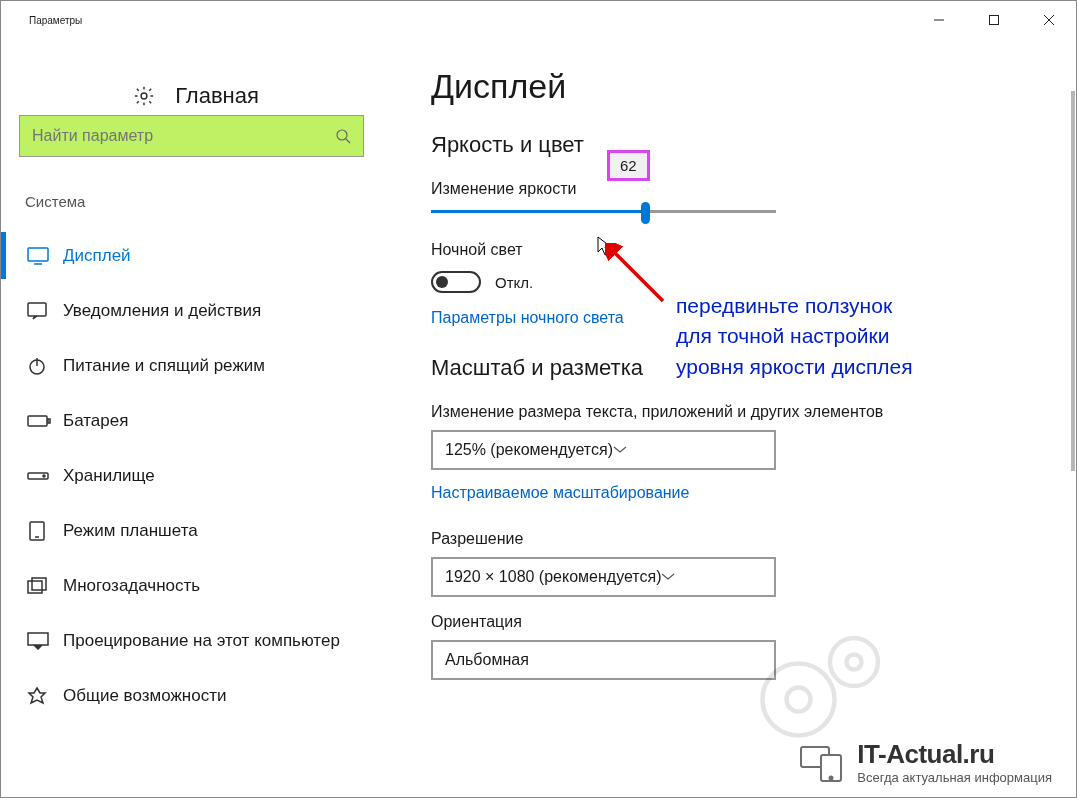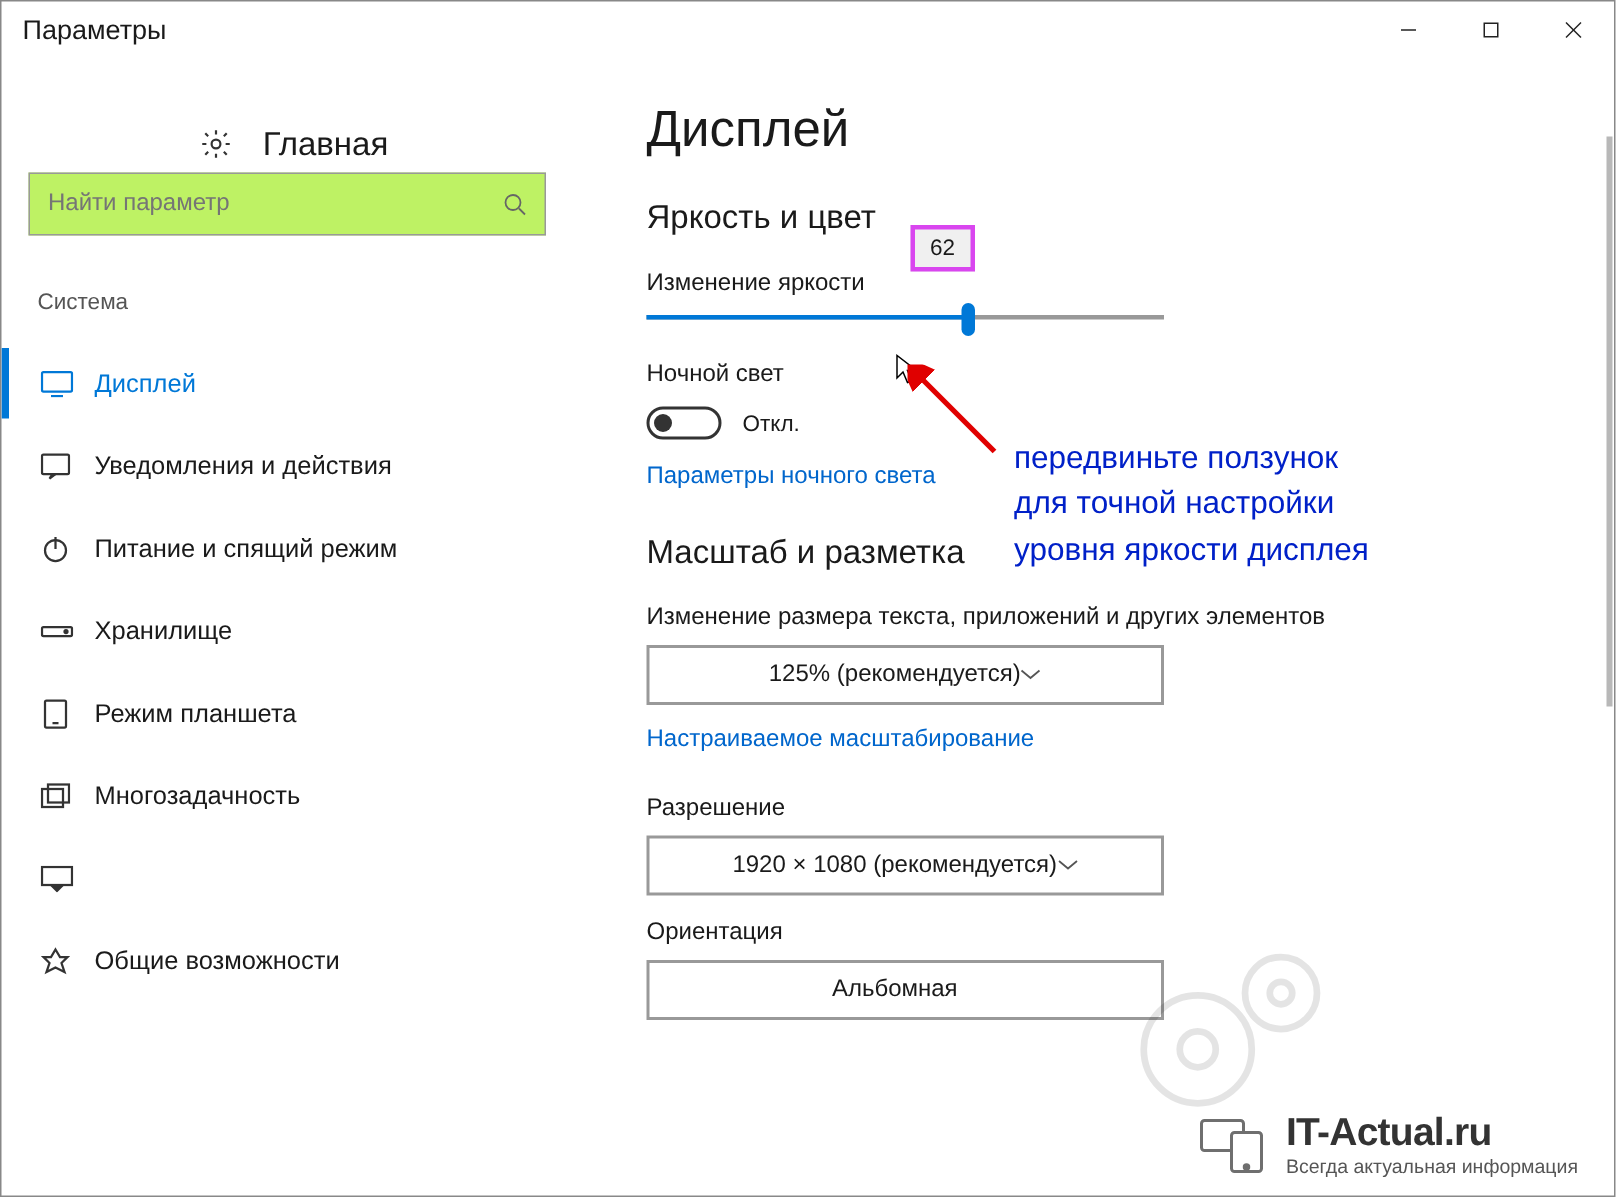--- a/index.html
+++ b/index.html
@@ -12,22 +12,22 @@
     height: 798px;
     border: 1px solid #888;
     position: relative;
     overflow: hidden;
   }
   .titlebar {
     height: 38px;
     display: flex;
     align-items: center;
     justify-content: space-between;
-    padding-left: 14px;
-    font-size: 18px;
+    padding-left: 28px;
+    font-size: 10px;
   }
   .win-controls { display: flex; }
   .win-btn {
     width: 55px; height: 38px;
     display: flex; align-items: center; justify-content: center;
   }
   .content {
     display: flex;
     height: calc(100% - 38px);
   }
@@ -99,21 +99,21 @@
     width: 50px; height: 22px; border: 2px solid #333; border-radius: 12px;
     position: relative; margin-right: 14px;
   }
   .toggle-knob {
     width: 12px; height: 12px; background: #333; border-radius: 50%;
     position: absolute; left: 3px; top: 3px;
   }
   .link { color: #0066cc; font-size: 16px; margin-bottom: 28px; cursor: pointer; }
   .dropdown {
     width: 345px; height: 40px; border: 2px solid #999;
-    display: flex; align-items: center; justify-content: center;
+    display: flex; align-items: center; justify-content: flex-start;
     padding: 0 12px; font-size: 16px; margin-bottom: 14px;
   }
   .annotation {
     position: absolute; color: #0020c8; font-size: 21px; line-height: 1.45;
     font-weight: 400;
   }
   .arrow { position: absolute; }
   .cursor { position: absolute; }
   .watermark {
     position: absolute; right: 24px; bottom: 12px;
@@ -205,20 +205,29 @@
     <div class="nav-item">
       <span class="icon">
         <svg width="20" height="20" viewBox="0 0 20 20" fill="none" stroke="#333" stroke-width="1.5">
             <circle cx="10" cy="11" r="7"></circle>
             <line x1="10" y1="2" x2="10" y2="10"></line>
           </svg>
       </span>
       <span>Питание и спящий режим</span>
     </div>
 
+    <div class="nav-item">
+      <span class="icon">
+        <svg width="24" height="14" viewBox="0 0 24 14" fill="none" stroke="#333" stroke-width="1.5">
+            <rect x="1" y="2" width="19" height="10" rx="1"></rect>
+            <rect x="21" y="5" width="2" height="4"></rect>
+          </svg>
+      </span>
+      <span>Батарея</span>
+    </div>
 
     <div class="nav-item">
       <span class="icon">
         <svg width="22" height="12" viewBox="0 0 22 12" fill="none" stroke="#333" stroke-width="1.5">
             <rect x="1" y="3" width="20" height="6" rx="1"></rect>
             <circle cx="17" cy="6" r="1" fill="#333"></circle>
           </svg>
       </span>
       <span>Хранилище</span>
     </div>
@@ -243,20 +252,21 @@
       <span>Многозадачность</span>
     </div>
 
     <div class="nav-item">
       <span class="icon">
         <svg width="22" height="18" viewBox="0 0 22 18" fill="none" stroke="#333" stroke-width="1.5">
             <rect x="1" y="1" width="20" height="12"></rect>
             <path d="M7 13l4 4 4-4" fill="#333"></path>
           </svg>
       </span>
+      <span>Проецирование на этот компьютер</span>
     </div>
 
     <div class="nav-item">
       <span class="icon">
         <svg width="20" height="20" viewBox="0 0 20 20" fill="none" stroke="#333" stroke-width="1.5">
             <path d="M10 2l3 5h5l-4 4 2 6-6-3-6 3 2-6-4-4h5z"></path>
           </svg>
       </span>
       <span>Общие возможности</span>
     </div>

